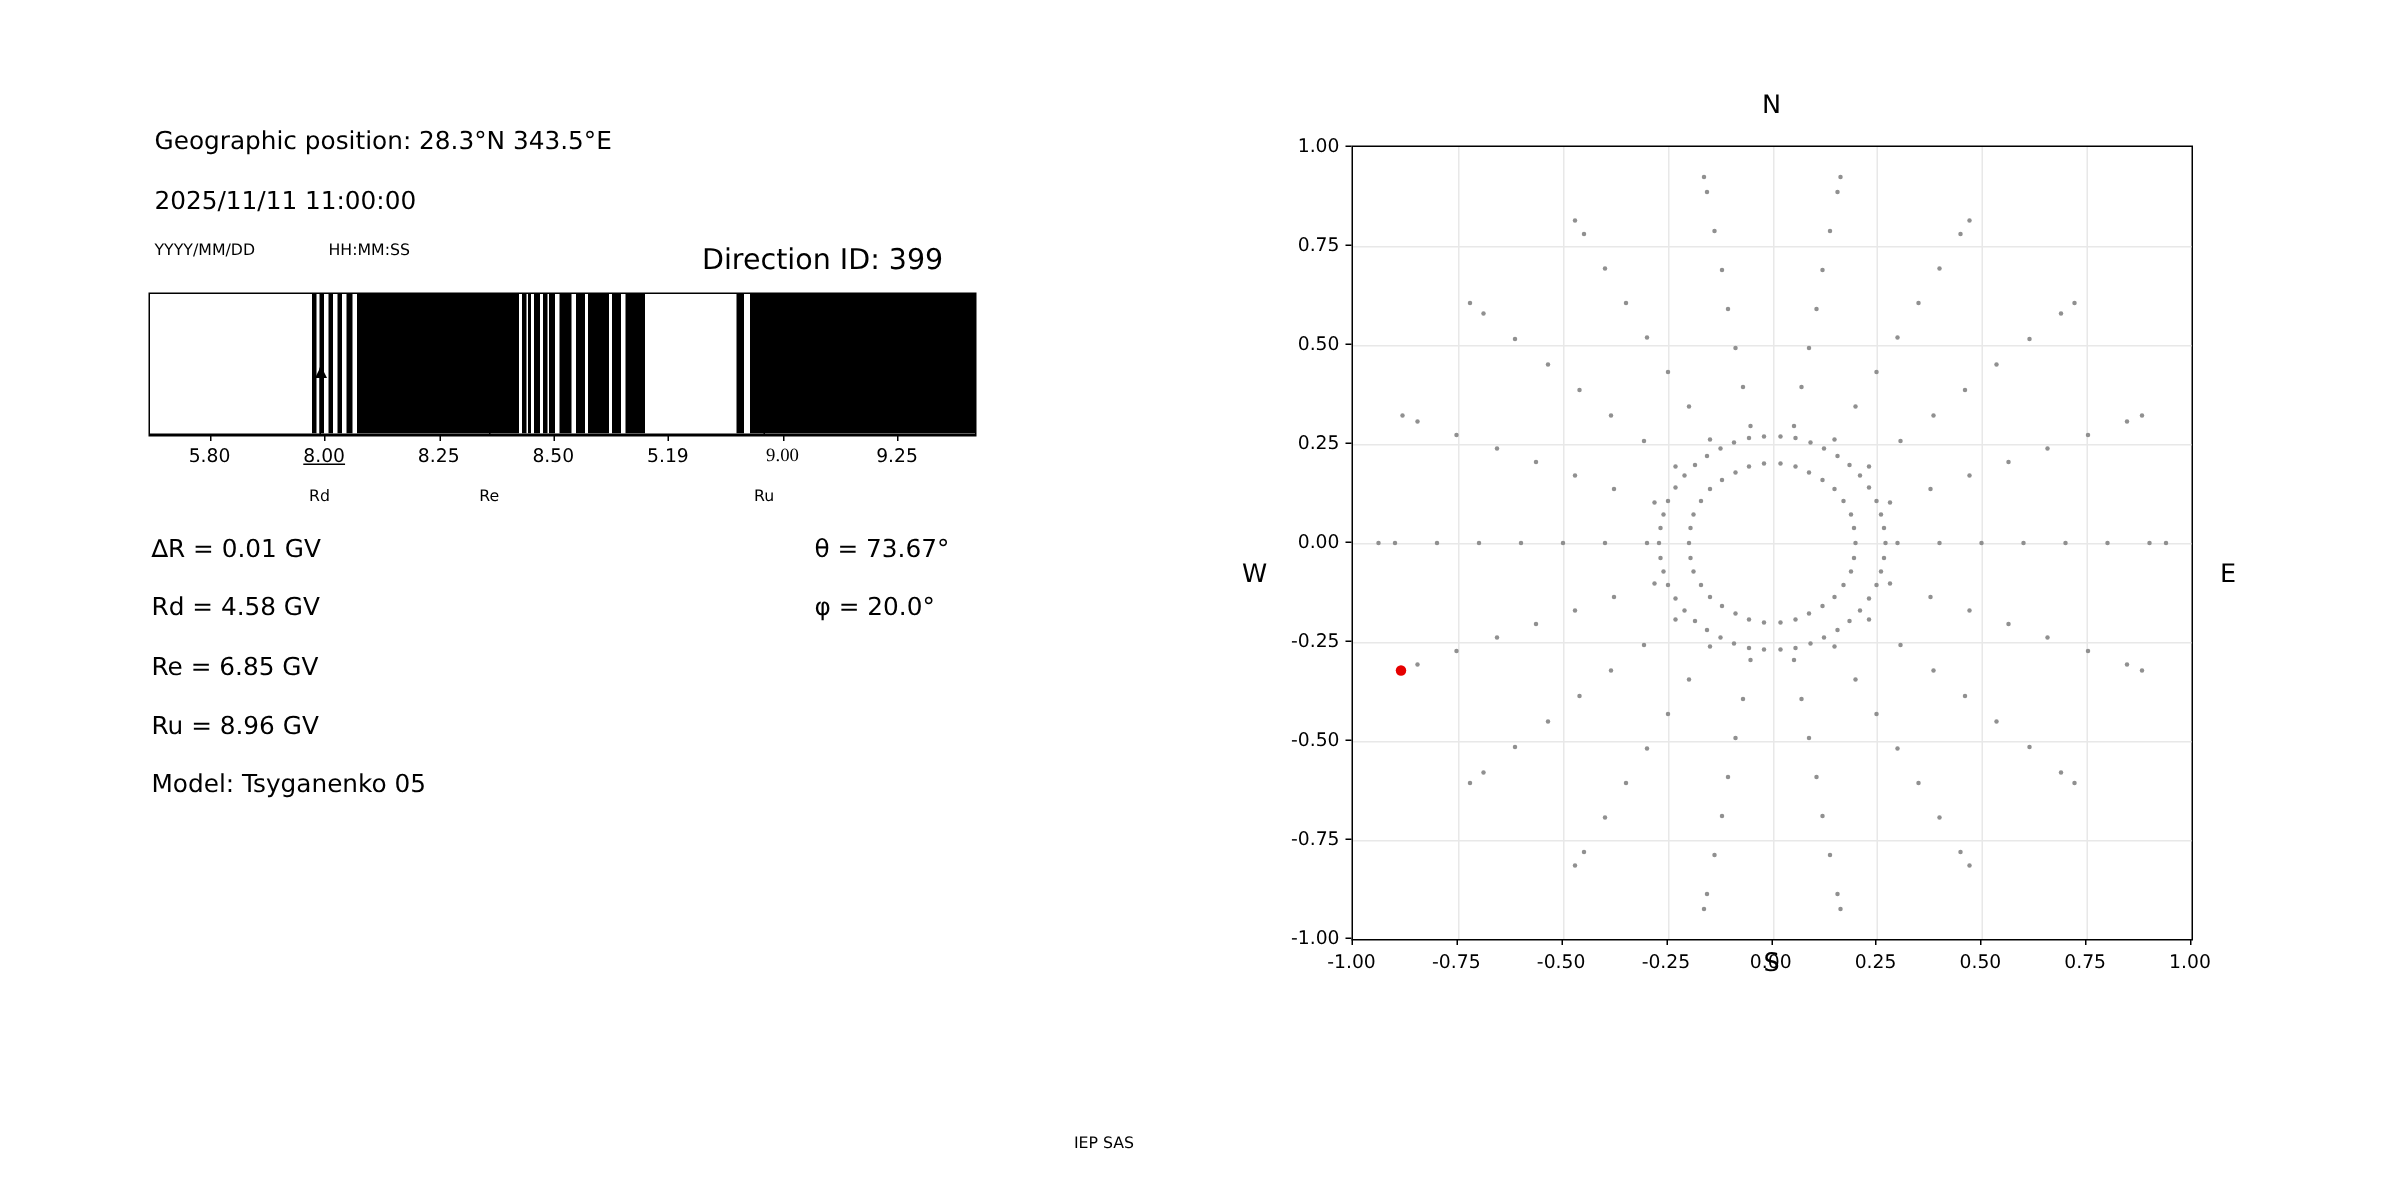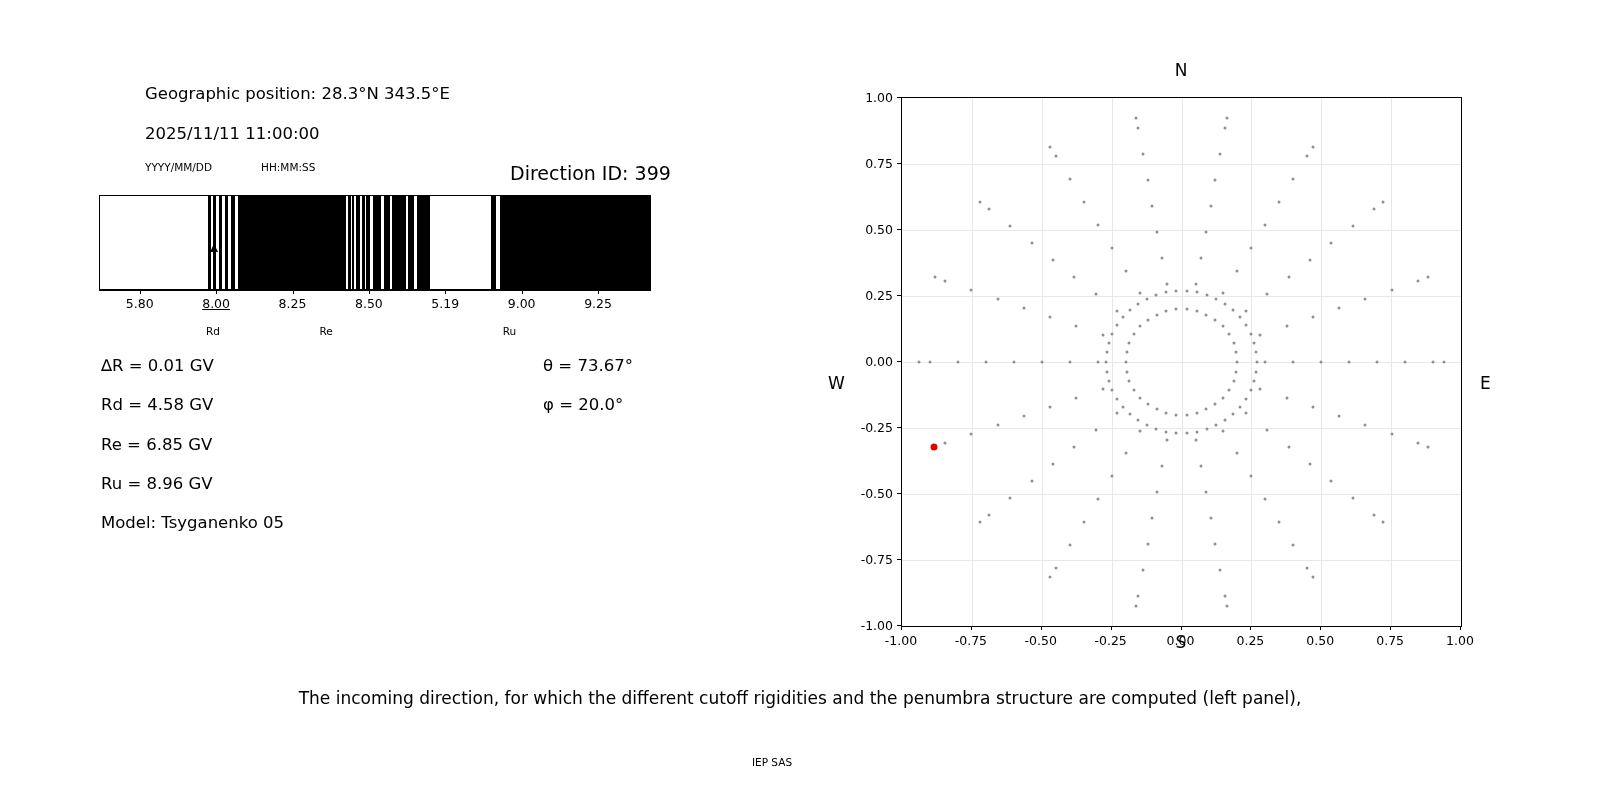--- a/index.html
+++ b/index.html
@@ -21,21 +21,20 @@
     position: absolute;
     left: 0;
     top: 0;
     width: 700px;
     height: 640px;
   }
   .text-line {
     position: absolute;
     white-space: nowrap;
     color: #000;
-    margin-left: 42px;
   }
   #geo-position {
     left: 103px;
     top: 84px;
     font-size: 16.5px;
   }
   #datetime {
     left: 103px;
     top: 124px;
     font-size: 16.5px;
@@ -238,21 +237,20 @@
     font-size: 17px;
     line-height: 32px;
   }
   #footer {
     position: absolute;
     left: 0;
     top: 756px;
     width: 1472px;
     text-align: center;
     font-size: 10.5px;
-    padding-left: 36px;
   }
 </style>
 </head>
 <body>
 
 <div id="left-panel">
 
   <div class="text-line" id="geo-position">Geographic position: 28.3°N 343.5°E</div>
   <div class="text-line" id="datetime">2025/11/11 11:00:00</div>
   <div class="text-line" id="fmt-date">YYYY/MM/DD</div>
@@ -288,21 +286,21 @@
       <div class="tick-label" style="left: 40.7222px;">5.80</div>
       <div class="tick" style="left: 117.111px;"></div>
       <div class="tick-label" style="left: 117.111px; text-decoration: underline;">8.00</div>
       <div class="tick" style="left: 193.5px;"></div>
       <div class="tick-label" style="left: 193.5px;">8.25</div>
       <div class="tick" style="left: 269.889px;"></div>
       <div class="tick-label" style="left: 269.889px;">8.50</div>
       <div class="tick" style="left: 346.278px;"></div>
       <div class="tick-label" style="left: 346.278px;">5.19</div>
       <div class="tick" style="left: 422.667px;"></div>
-      <div class="tick-label" style="left: 422.667px;">9.00</div>
+      <div class="tick-label" style="left: 422.667px; font-family: Liberation Serif, serif;">9.00</div>
       <div class="tick" style="left: 499.056px;"></div>
       <div class="tick-label" style="left: 499.056px;">9.25</div>
       <div class="marker" style="left: 114.056px;"></div>
       <div class="marker-label" style="left: 114.056px;">Rd</div>
       <div class="marker" style="left: 227.111px;"></div>
       <div class="marker-label" style="left: 227.111px;">Re</div>
       <div class="marker" style="left: 410.444px;"></div>
       <div class="marker-label" style="left: 410.444px;">Ru</div>
     </div>
 
@@ -593,15 +591,14 @@
     <div class="ax-label-y" style="right: 707px; top: 255px;">0.25</div>
     <div class="ax-tick-y" style="left: 97px; top: 189px;"></div>
     <div class="ax-label-y" style="right: 707px; top: 189px;">0.50</div>
     <div class="ax-tick-y" style="left: 97px; top: 123px;"></div>
     <div class="ax-label-y" style="right: 707px; top: 123px;">0.75</div>
     <div class="ax-tick-y" style="left: 97px; top: 57px;"></div>
     <div class="ax-label-y" style="right: 707px; top: 57px;">1.00</div>
   </div>
 
 <div id="caption">
-  <div>The incoming direction, for which the different cutoff rigidities and the penumbra structure are computed (left panel),</div>
 </div>
 <div id="footer">IEP SAS</div>
 
 </body></html>

